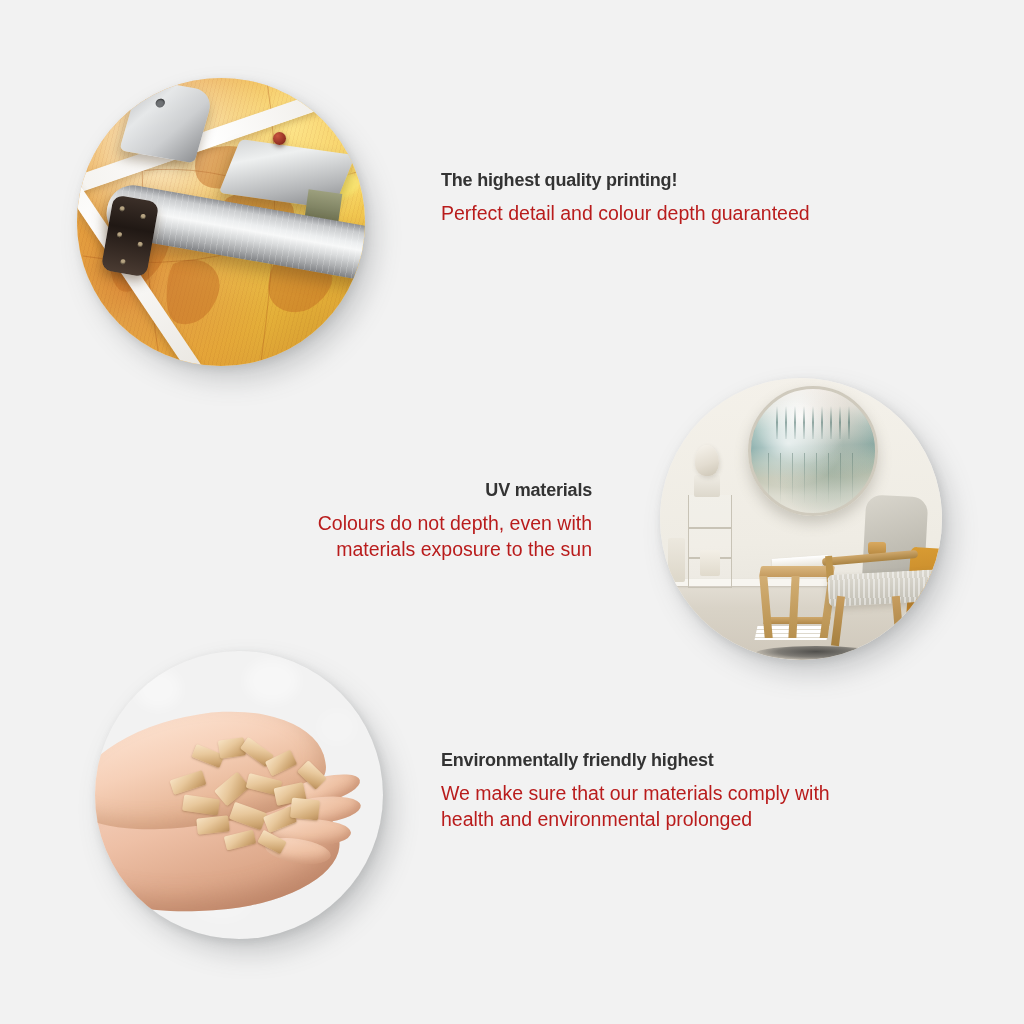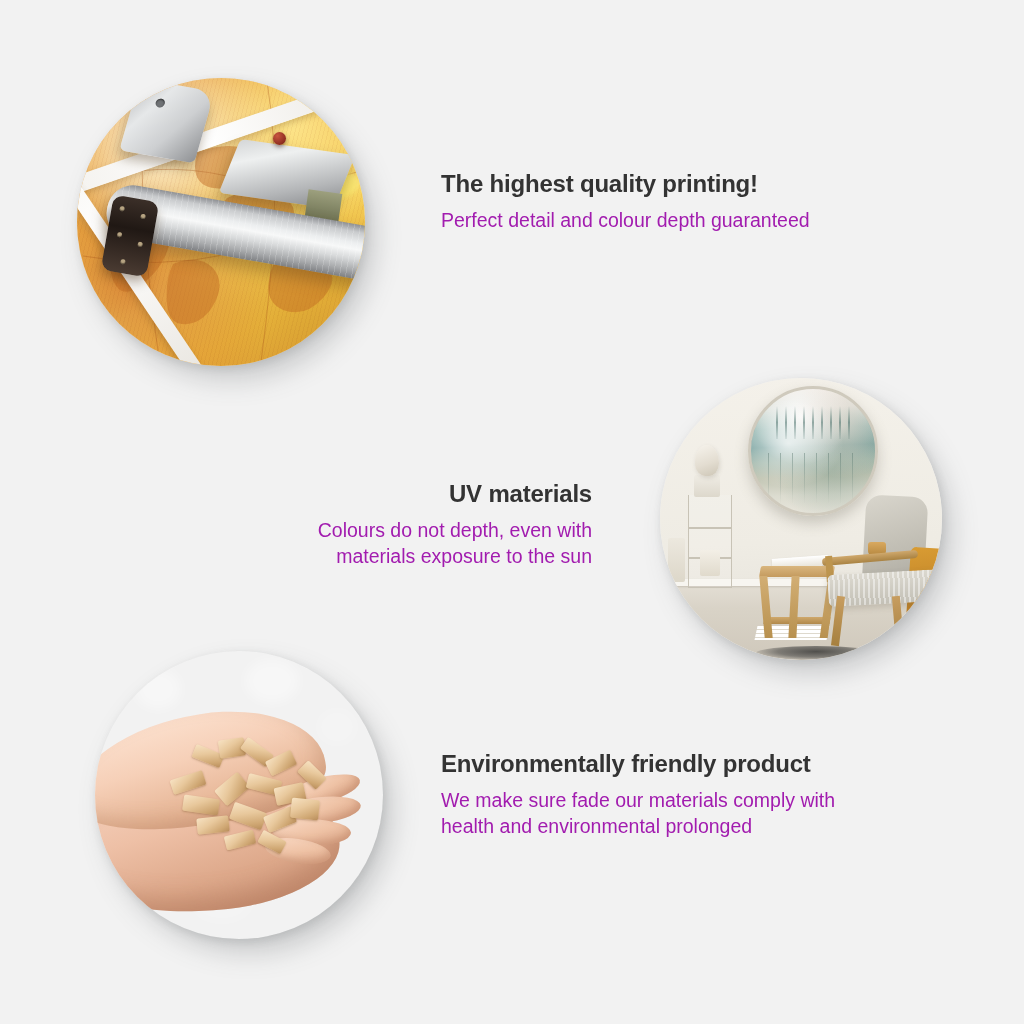--- a/index.html
+++ b/index.html
@@ -569,32 +569,32 @@
     box-shadow: 0 1px 2px rgba(130,92,48,0.4);
     border-radius: 2px;
   }
 
   
   .textblock {
     position: absolute;
   }
   .headline {
     margin: 0;
-    font-size: 24px;
+    font-size: 18px;
     font-weight: 700;
     color: #333333;
     letter-spacing: -0.2px;
     line-height: 1.16;
     white-space: nowrap;
   }
   .subline {
     margin: 9px 0 0 0;
     font-size: 19.5px;
     font-weight: 400;
-    color: #a21caf;
+    color: #b91c1c;
     line-height: 1.34;
   }
   .subline span { display: block; white-space: nowrap; }
 
   #text-printing { left: 441px; top: 170px; text-align: left; }
   #text-uv       { right: 432px; top: 480px; text-align: right; }
   #text-eco      { left: 441px; top: 750px; text-align: left; }
 </style>
 </head>
 <body>
@@ -728,20 +728,20 @@
         <i style="left:64px;top:68px;width:34px;height:18px;transform:rotate(20deg)"></i>
         <i style="left:98px;top:72px;width:30px;height:17px;transform:rotate(-22deg)"></i>
         <i style="left:124px;top:60px;width:28px;height:20px;transform:rotate(6deg)"></i>
         <i style="left:58px;top:94px;width:30px;height:14px;transform:rotate(-14deg)"></i>
         <i style="left:92px;top:96px;width:26px;height:14px;transform:rotate(28deg)"></i>
       </div>
     </div>
   </div>
 
   <div class="textblock" id="text-eco">
-    <h2 class="headline">Environmentally friendly product</h2>
+    <h2 class="headline">Environmentally friendly highest</h2>
     <p class="subline">
-      <span>We make sure fade our materials comply with</span>
+      <span>We make sure that our materials comply with</span>
       <span>health and environmental prolonged</span>
     </p>
   </div>
 
 </div>
 
 </body></html>

